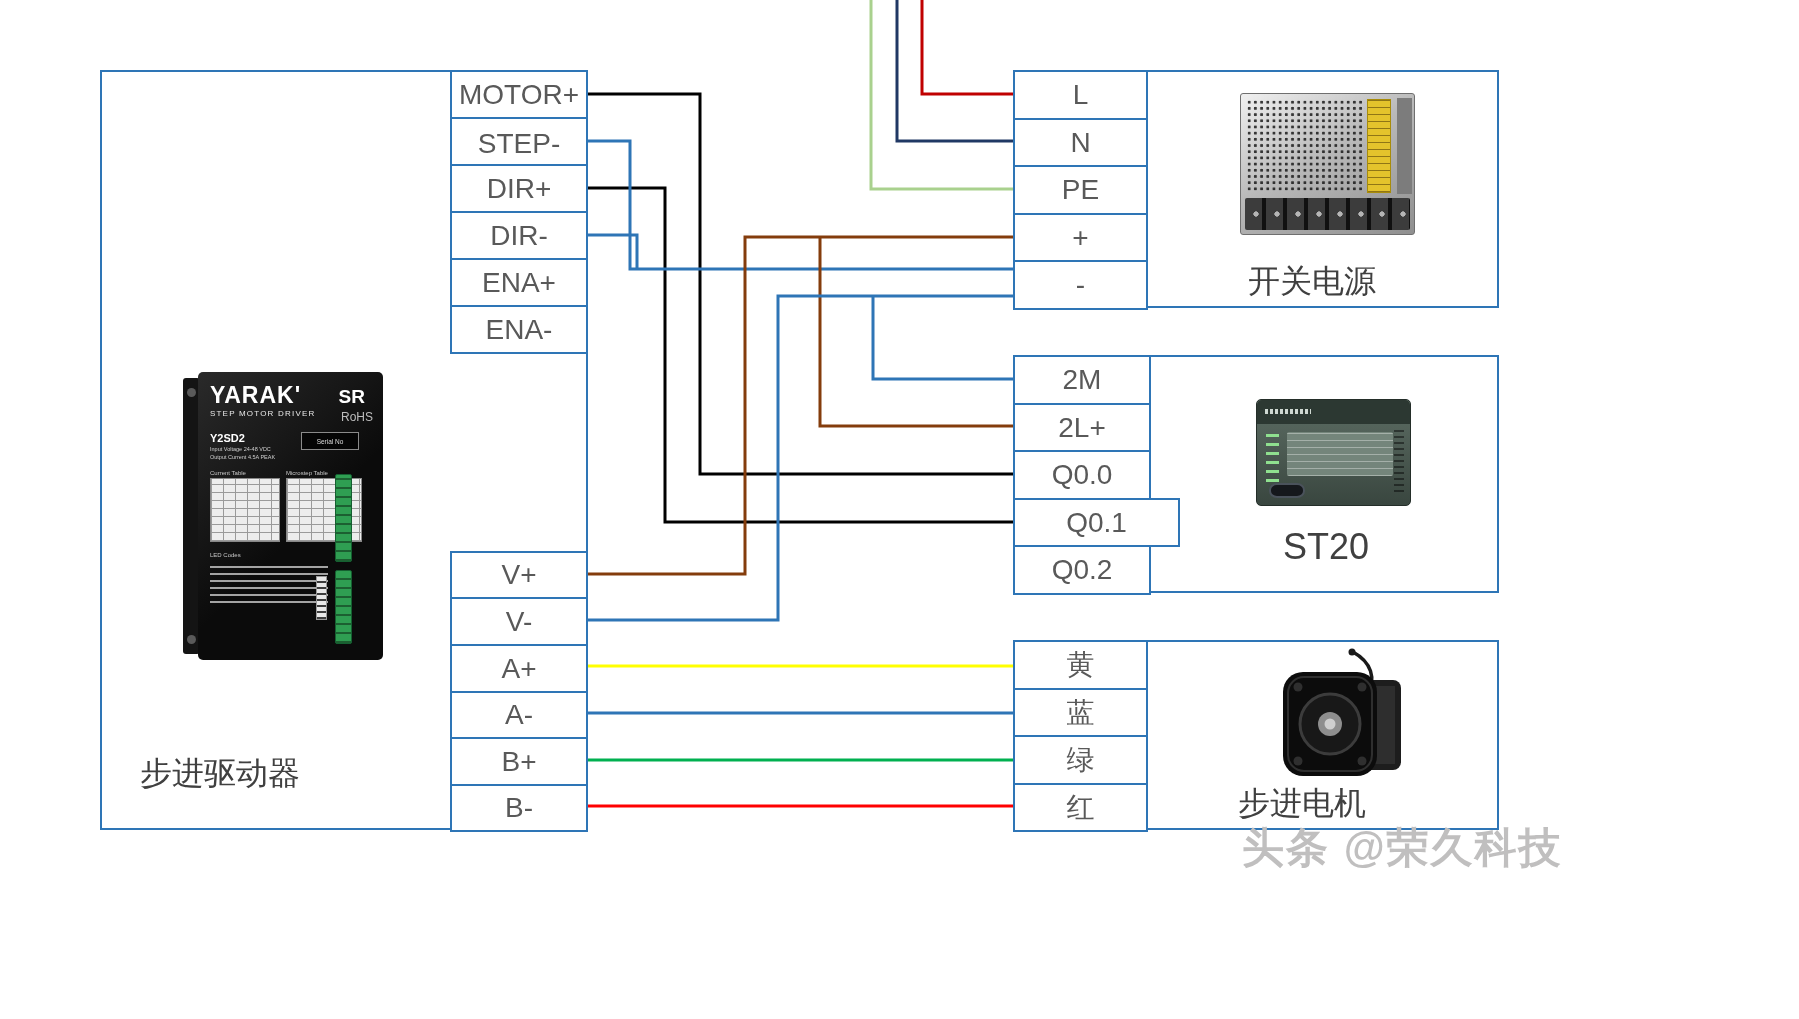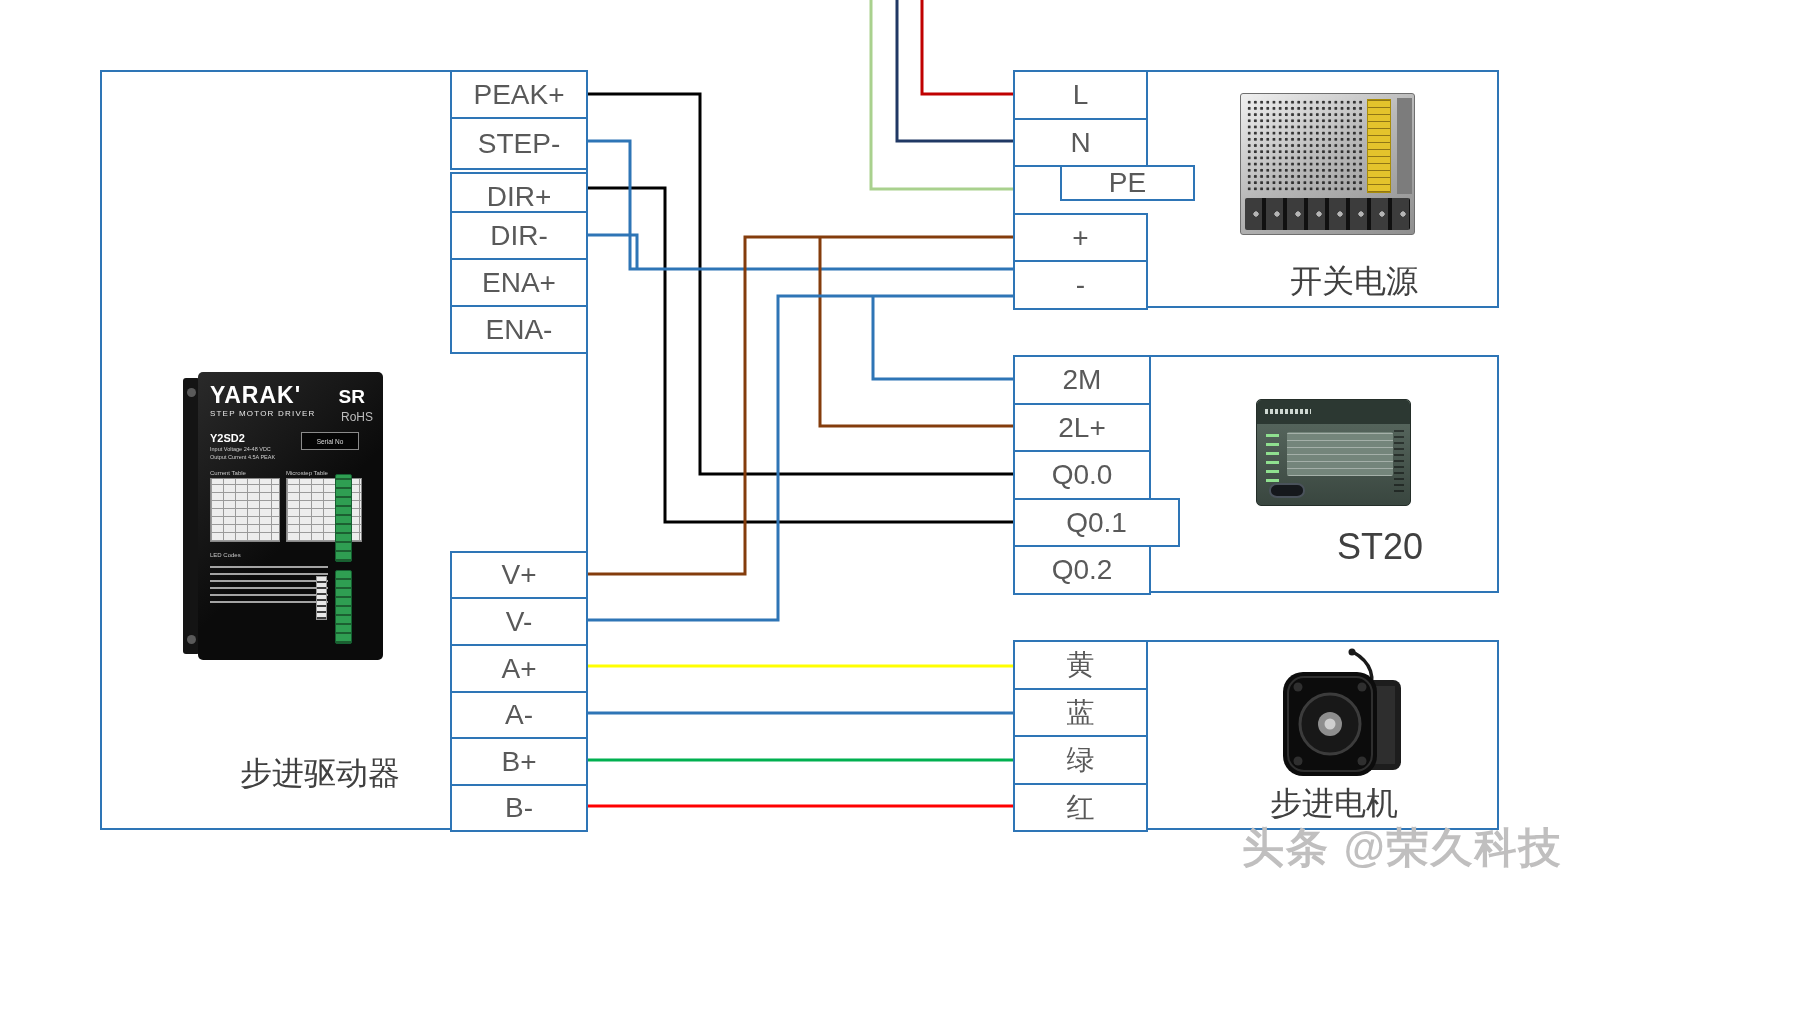--- a/index.html
+++ b/index.html
@@ -8,21 +8,21 @@
     position:relative; width:1799px; height:1019px; overflow:hidden;
     background:#ffffff;
     font-family:"Liberation Sans","DejaVu Sans",sans-serif;
   }
   .box { position:absolute; border:2px solid var(--box_border,#2e75b6); background:#ffffff; z-index:1; }
   .cell {
     position:absolute; border:2px solid var(--box_border,#2e75b6); background:#ffffff;
     color:var(--terminal_text,#595959); font-size:28px;
     display:flex; align-items:center; justify-content:center; z-index:2;
   }
-  .label { position:absolute; color:var(--label_text,#404040); font-size:32px; text-align:right; z-index:2; }
+  .label { position:absolute; color:var(--label_text,#404040); font-size:32px; text-align:left; z-index:2; }
   .label-lg { font-size:36px; }
   #wire-layer { position:absolute; left:0; top:0; z-index:3; pointer-events:none; }
   .watermark {
     position:absolute; left:1242px; top:820px; z-index:6;
     font-size:42px; font-weight:bold; letter-spacing:2px;
     color:var(--watermark,#c0bfbf);
   }
   .device { position:absolute; z-index:2; }
 
   
@@ -140,37 +140,37 @@
 </head>
 <body>
 
 <div id="stage">
 
   <div class="box" style="left:100px;top:70px;width:488px;height:760px"></div>
   <div class="box" style="left:1013px;top:70px;width:486px;height:238px"></div>
   <div class="box" style="left:1013px;top:355px;width:486px;height:238px"></div>
   <div class="box" style="left:1013px;top:640px;width:486px;height:190px"></div>
 
-  <div class="cell" style="left:450px;top:70px;width:138px;height:49px">PEAK+</div>
+  <div class="cell" style="left:450px;top:70px;width:138px;height:49px">MOTOR+</div>
   <div class="cell" style="left:450px;top:117px;width:138px;height:53px">STEP-</div>
-  <div class="cell" style="left:450px;top:172px;width:138px;height:49px">DIR+</div>
+  <div class="cell" style="left:450px;top:164px;width:138px;height:49px">DIR+</div>
   <div class="cell" style="left:450px;top:211px;width:138px;height:49px">DIR-</div>
   <div class="cell" style="left:450px;top:258px;width:138px;height:49px">ENA+</div>
   <div class="cell" style="left:450px;top:305px;width:138px;height:49px">ENA-</div>
 
   <div class="cell" style="left:450px;top:551px;width:138px;height:48px">V+</div>
   <div class="cell" style="left:450px;top:597px;width:138px;height:49px">V-</div>
   <div class="cell" style="left:450px;top:644px;width:138px;height:49px">A+</div>
   <div class="cell" style="left:450px;top:691px;width:138px;height:48px">A-</div>
   <div class="cell" style="left:450px;top:737px;width:138px;height:49px">B+</div>
   <div class="cell" style="left:450px;top:784px;width:138px;height:48px">B-</div>
 
   <div class="cell" style="left:1013px;top:70px;width:135px;height:50px">L</div>
   <div class="cell" style="left:1013px;top:118px;width:135px;height:49px">N</div>
-  <div class="cell" style="left:1060px;top:165px;width:135px;height:36px">PE</div>
+  <div class="cell" style="left:1013px;top:165px;width:135px;height:50px">PE</div>
   <div class="cell" style="left:1013px;top:213px;width:135px;height:49px">+</div>
   <div class="cell" style="left:1013px;top:260px;width:135px;height:50px">-</div>
 
   <div class="cell" style="left:1013px;top:355px;width:138px;height:50px">2M</div>
   <div class="cell" style="left:1013px;top:403px;width:138px;height:49px">2L+</div>
   <div class="cell" style="left:1013px;top:450px;width:138px;height:50px">Q0.0</div>
   <div class="cell" style="left:1013px;top:498px;width:167px;height:49px">Q0.1</div>
   <div class="cell" style="left:1013px;top:545px;width:138px;height:50px">Q0.2</div>
 
   <div class="cell" style="left:1013px;top:640px;width:135px;height:50px">黄</div>

